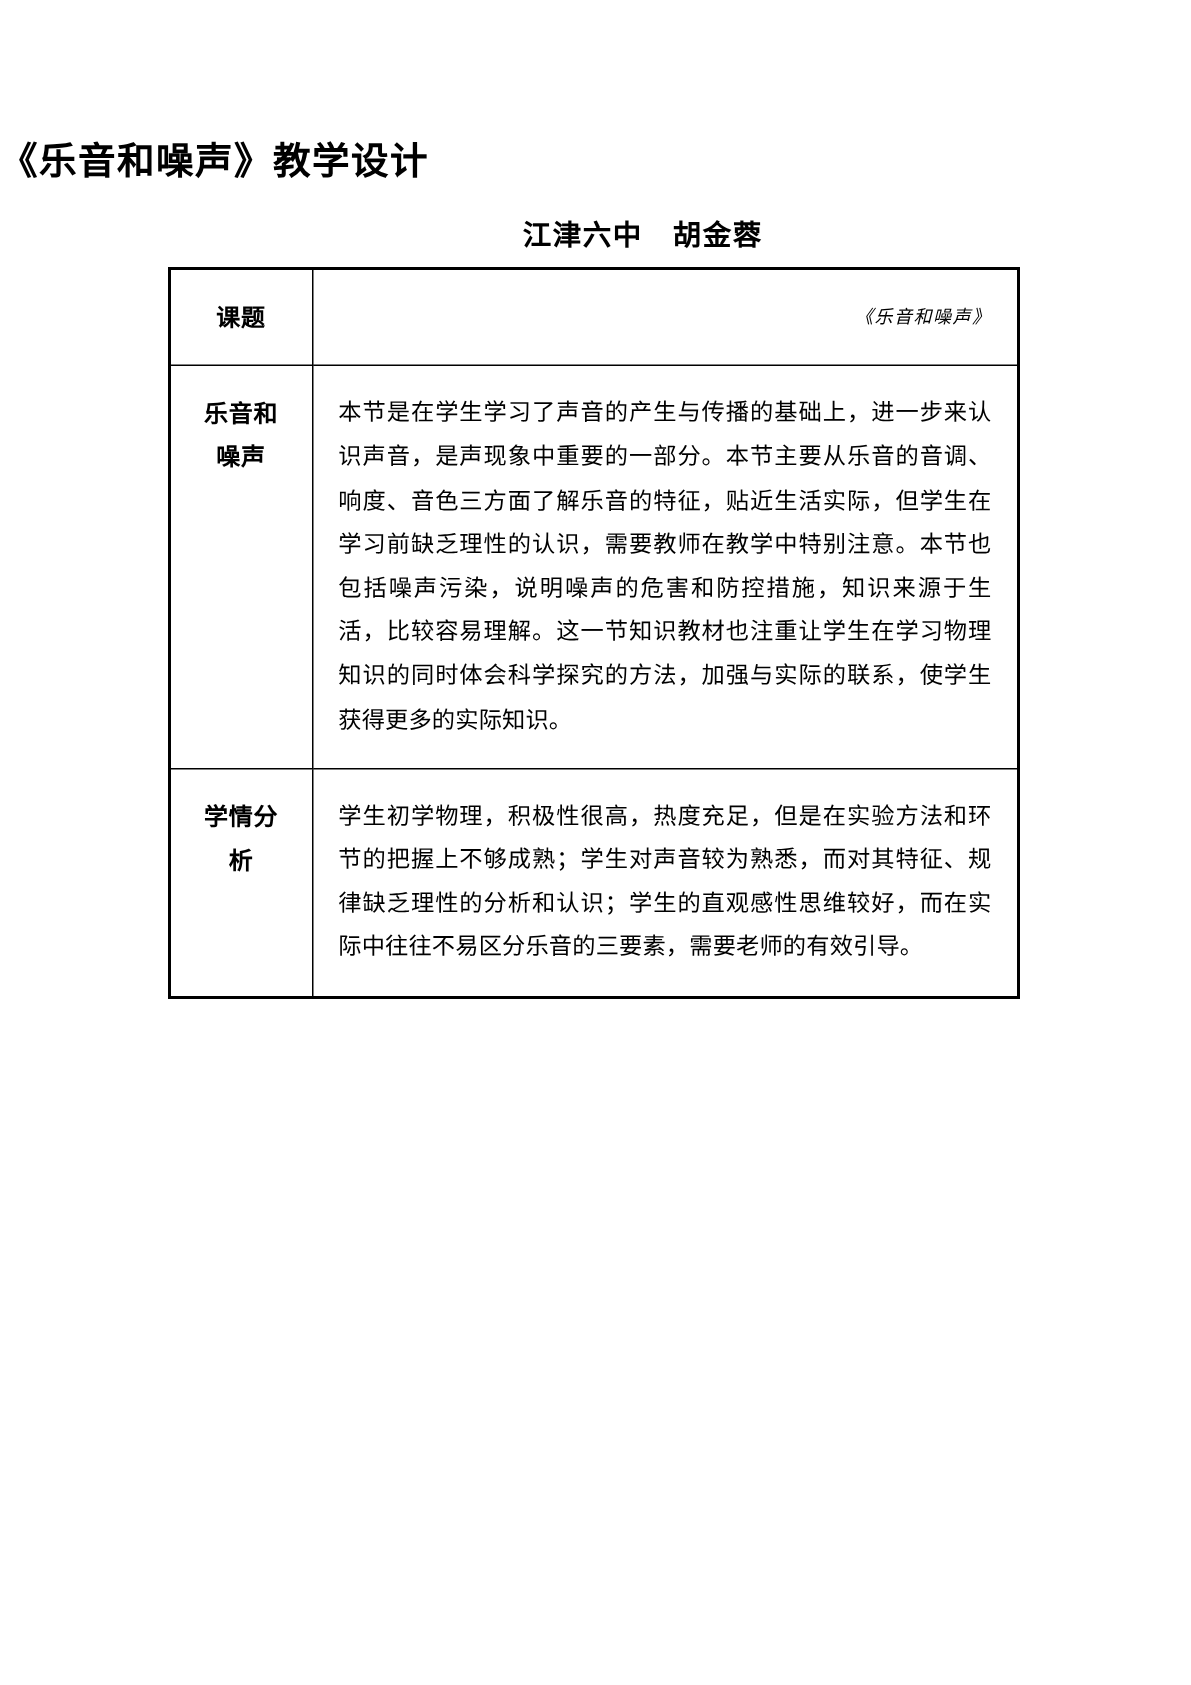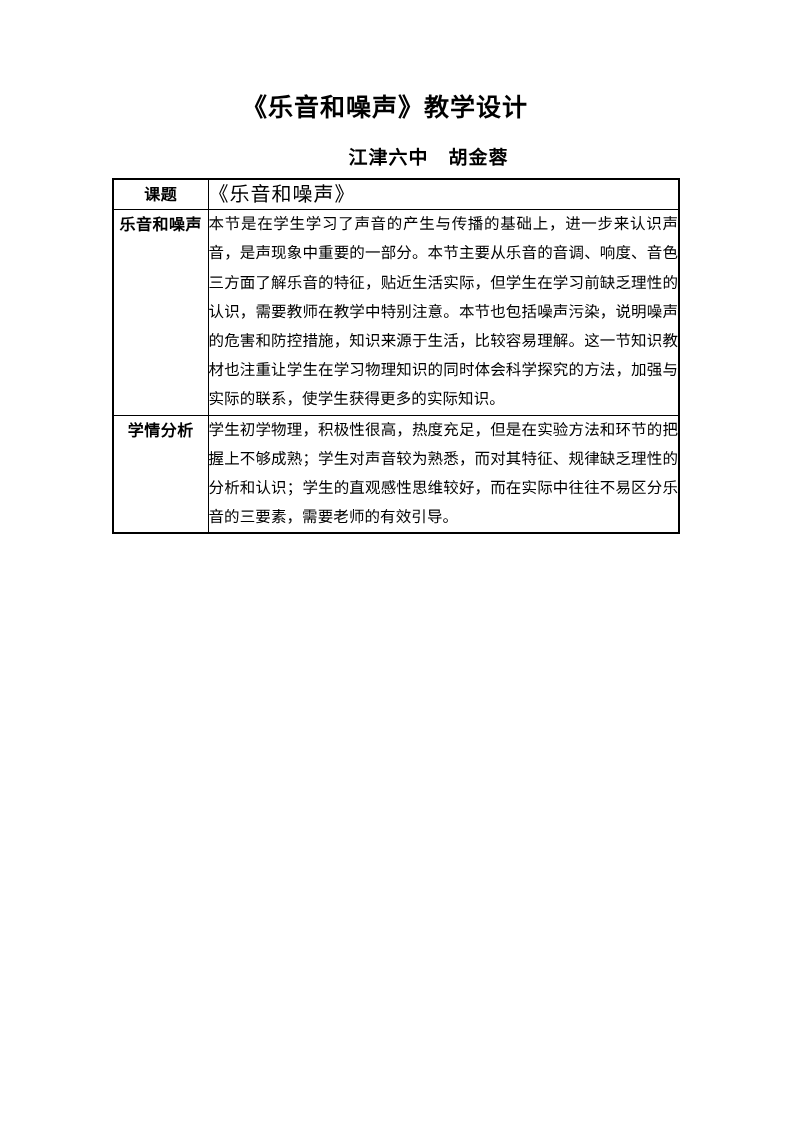--- a/index.html
+++ b/index.html
@@ -24,21 +24,21 @@
     width: 794px;
     height: 1123px;
   }
 
   
   .doc-title {
     position: absolute;
     left: 0;
     top: 92px;
     width: 770px;
-    text-align: center;
+    text-align: left;
     font-family: "DejaVu Serif", "Liberation Serif", serif;
     font-weight: bold;
     font-size: 25px;
     line-height: 32px;
     letter-spacing: 1px;
   }
 
   .doc-byline {
     position: absolute;
     left: 0;
@@ -61,21 +61,21 @@
     left: 112px;
     top: 178px;
     width: 568px;
     border-collapse: collapse;
     table-layout: fixed;
     border: 2px solid #000000;
   }
   .lesson-table td {
     border: 1px solid #000000;
     vertical-align: top;
-    padding: 0;
+    padding: 17px;
   }
 
   .col-label {
     width: 95px;
   }
   .col-body {
     width: 471px;
   }
 
   .label-cell {
@@ -91,24 +91,25 @@
   .body-cell {
     padding: 7px 7px 6px 8px;
     font-size: 15.5px;
     line-height: 29.2px;
     text-align: justify;
     text-justify: inter-ideograph;
     letter-spacing: 0.1px;
   }
 
   .body-cell.centered {
-    text-align: left;
+    text-align: right;
     font-family: "DejaVu Serif", "Liberation Serif", serif;
-    font-size: 20px;
+    font-size: 12px;
     letter-spacing: 1px;
+    font-style: italic;
   }
 
   .subhead {
     font-family: "DejaVu Serif", "Liberation Serif", serif;
     font-weight: bold;
     font-size: 16.5px;
     line-height: 30px;
     letter-spacing: 0.5px;
     margin: 0 0 6px 0;
   }

